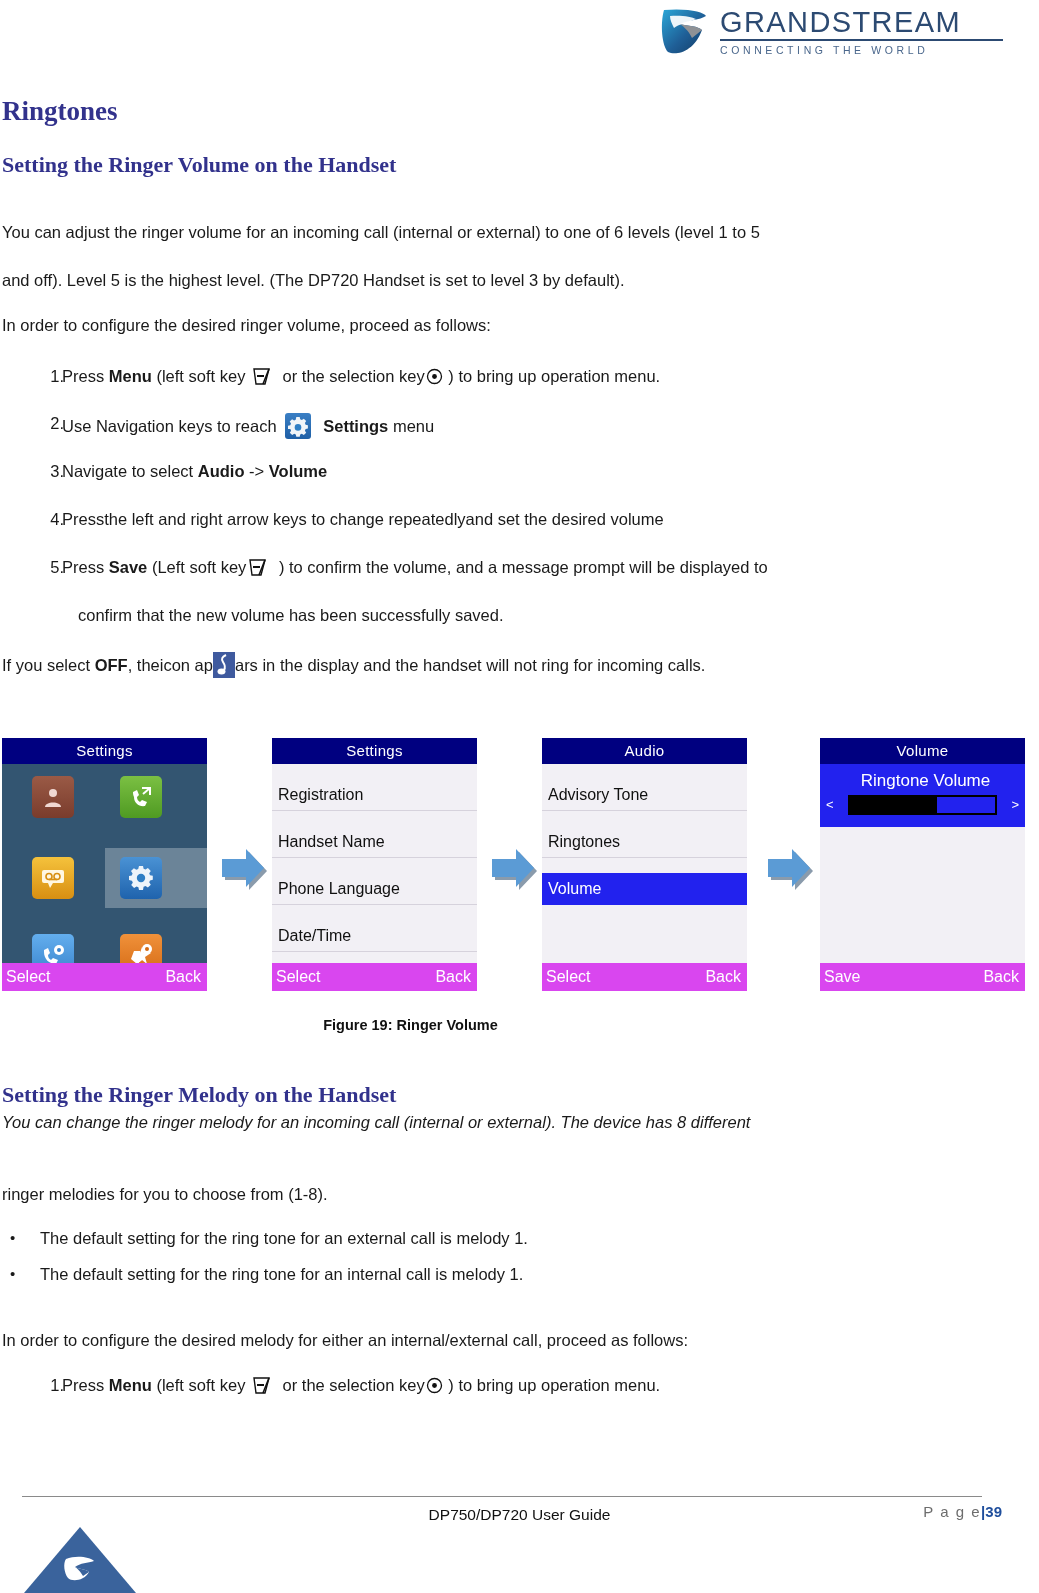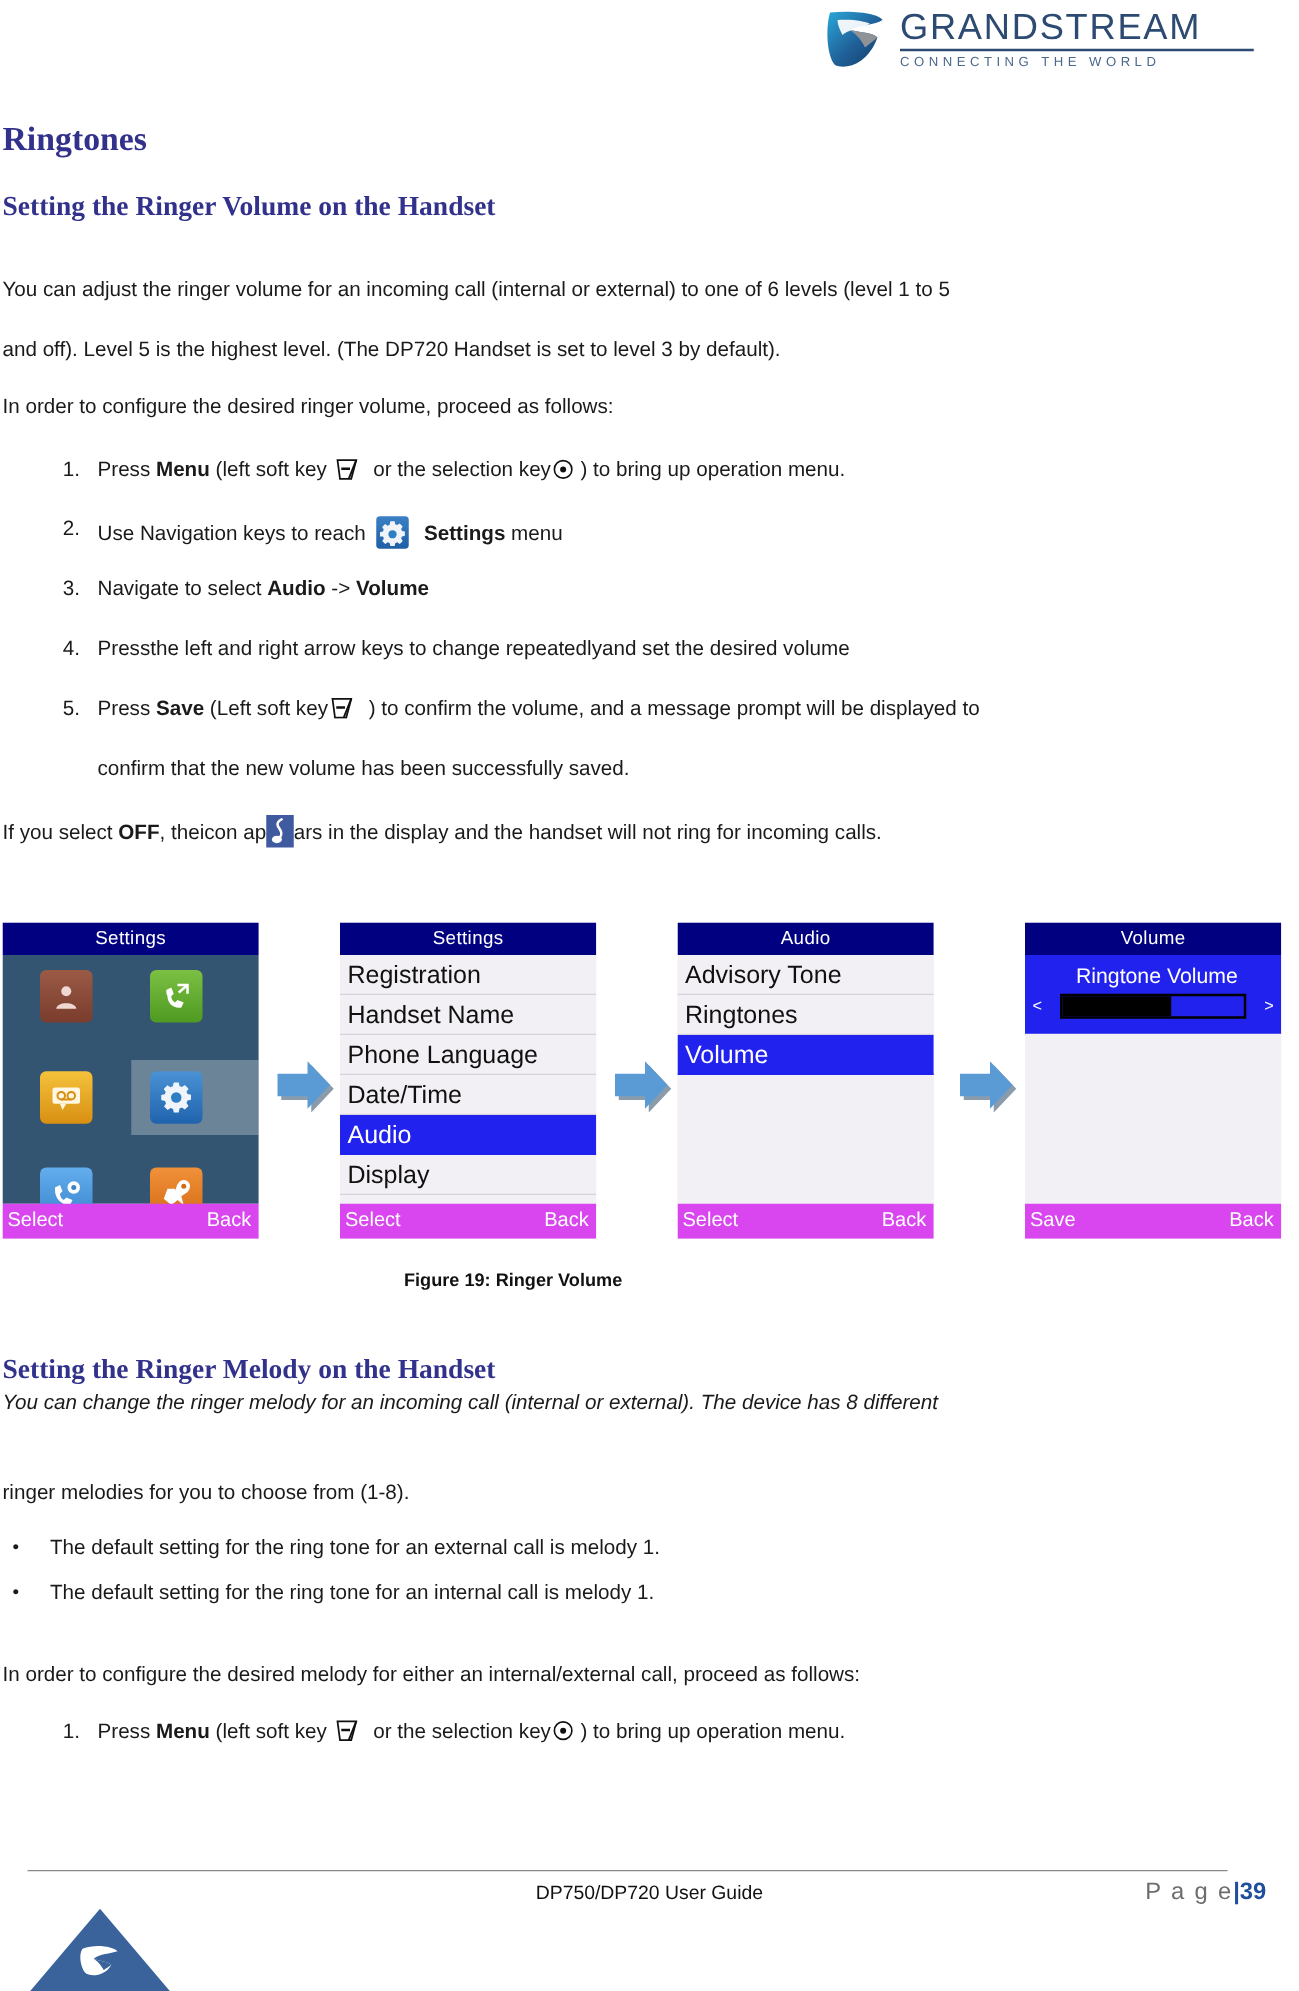--- a/index.html
+++ b/index.html
@@ -42,21 +42,21 @@
   
   .para {
     position: absolute; left: 2px;
     font-size: 16.5px; color: #1a1a1a; line-height: 20px;
   }
   .li {
     position: absolute;
     font-size: 16.5px; color: #1a1a1a; line-height: 20px;
   }
   .li .num { position: absolute; left: 0; width: 28px; text-align: right; }
-  .li .txt { display: block; margin-left: 42px; }
+  .li .txt { display: block; margin-left: 26px; }
   b { font-weight: bold; }
 
   .bullet {
     position: absolute; left: 10px;
     font-size: 16.5px; color: #1a1a1a; line-height: 20px;
   }
   .bullet .dot {
     position: absolute; left: 0; top: 0px; font-size: 15px;
   }
   .bullet .txt { display: block; margin-left: 30px; }
@@ -124,23 +124,24 @@
     align-items: center; justify-content: center;
     color: #ffffff;
   }
   .c-r1 { top: 12px; } .c-r2 { top: 93px; } .c-r3 { top: 170px; }
   .c-cl { left: 30px; } .c-cr { left: 118px; }
 
   
   .list-body { position: absolute; top: 26px; bottom: 28px; left: 0; right: 0; background: #f2f0f5; }
   .row {
     height: 32px; line-height: 32px; padding-left: 6px;
-    font-size: 20px; color: #101010;
+    font-size: 16px; color: #101010;
     border-bottom: 1px solid #d6d2dc;
     white-space: nowrap;
+    margin-top: 15px;
   }
   .row.sel { background: #2222ee; color: #ffffff; border-bottom-color: #2222ee; }
   .row.blank { border-bottom: none; }
 
   
   .vol-top { background: #2222ee; padding: 4px 0 8px 0; text-align: center; }
   .vol-label { color: #ffffff; font-size: 17px; padding-left: 6px; line-height: 25px; }
   .vol-slider-row { position: relative; height: 26px; }
   .vol-arrow-l { position: absolute; left: 6px; top: 4px; color: #ffffff; font-size: 13px; }
   .vol-arrow-r { position: absolute; right: 6px; top: 4px; color: #ffffff; font-size: 13px; }
@@ -163,22 +164,22 @@
   
   .footer-rule {
     position: absolute; left: 22px; top: 1496px; width: 960px; height: 1px;
     background: #8a8a8a;
   }
   .footer-title {
     position: absolute; top: 1506px; left: 0; width: 1039px;
     text-align: center; font-size: 15.5px; color: #111111;
   }
   .footer-page {
-    position: absolute; top: 1503px; right: 26px;
-    font-size: 19px; color: #6d6d6d; letter-spacing: 1.5px; text-align: center;
+    position: absolute; top: 1503px; right: 37px;
+    font-size: 15px; color: #6d6d6d; letter-spacing: 1.5px; text-align: center;
   }
   .footer-page .n { color: #1f4e9c; font-weight: bold; letter-spacing: 0; }
   .footer-logo { position: absolute; left: 22px; top: 1525px; width: 116px; height: 68px; }
 </style>
 </head>
 <body>
 
 <div class="page">
 
   <div class="logo-block">

